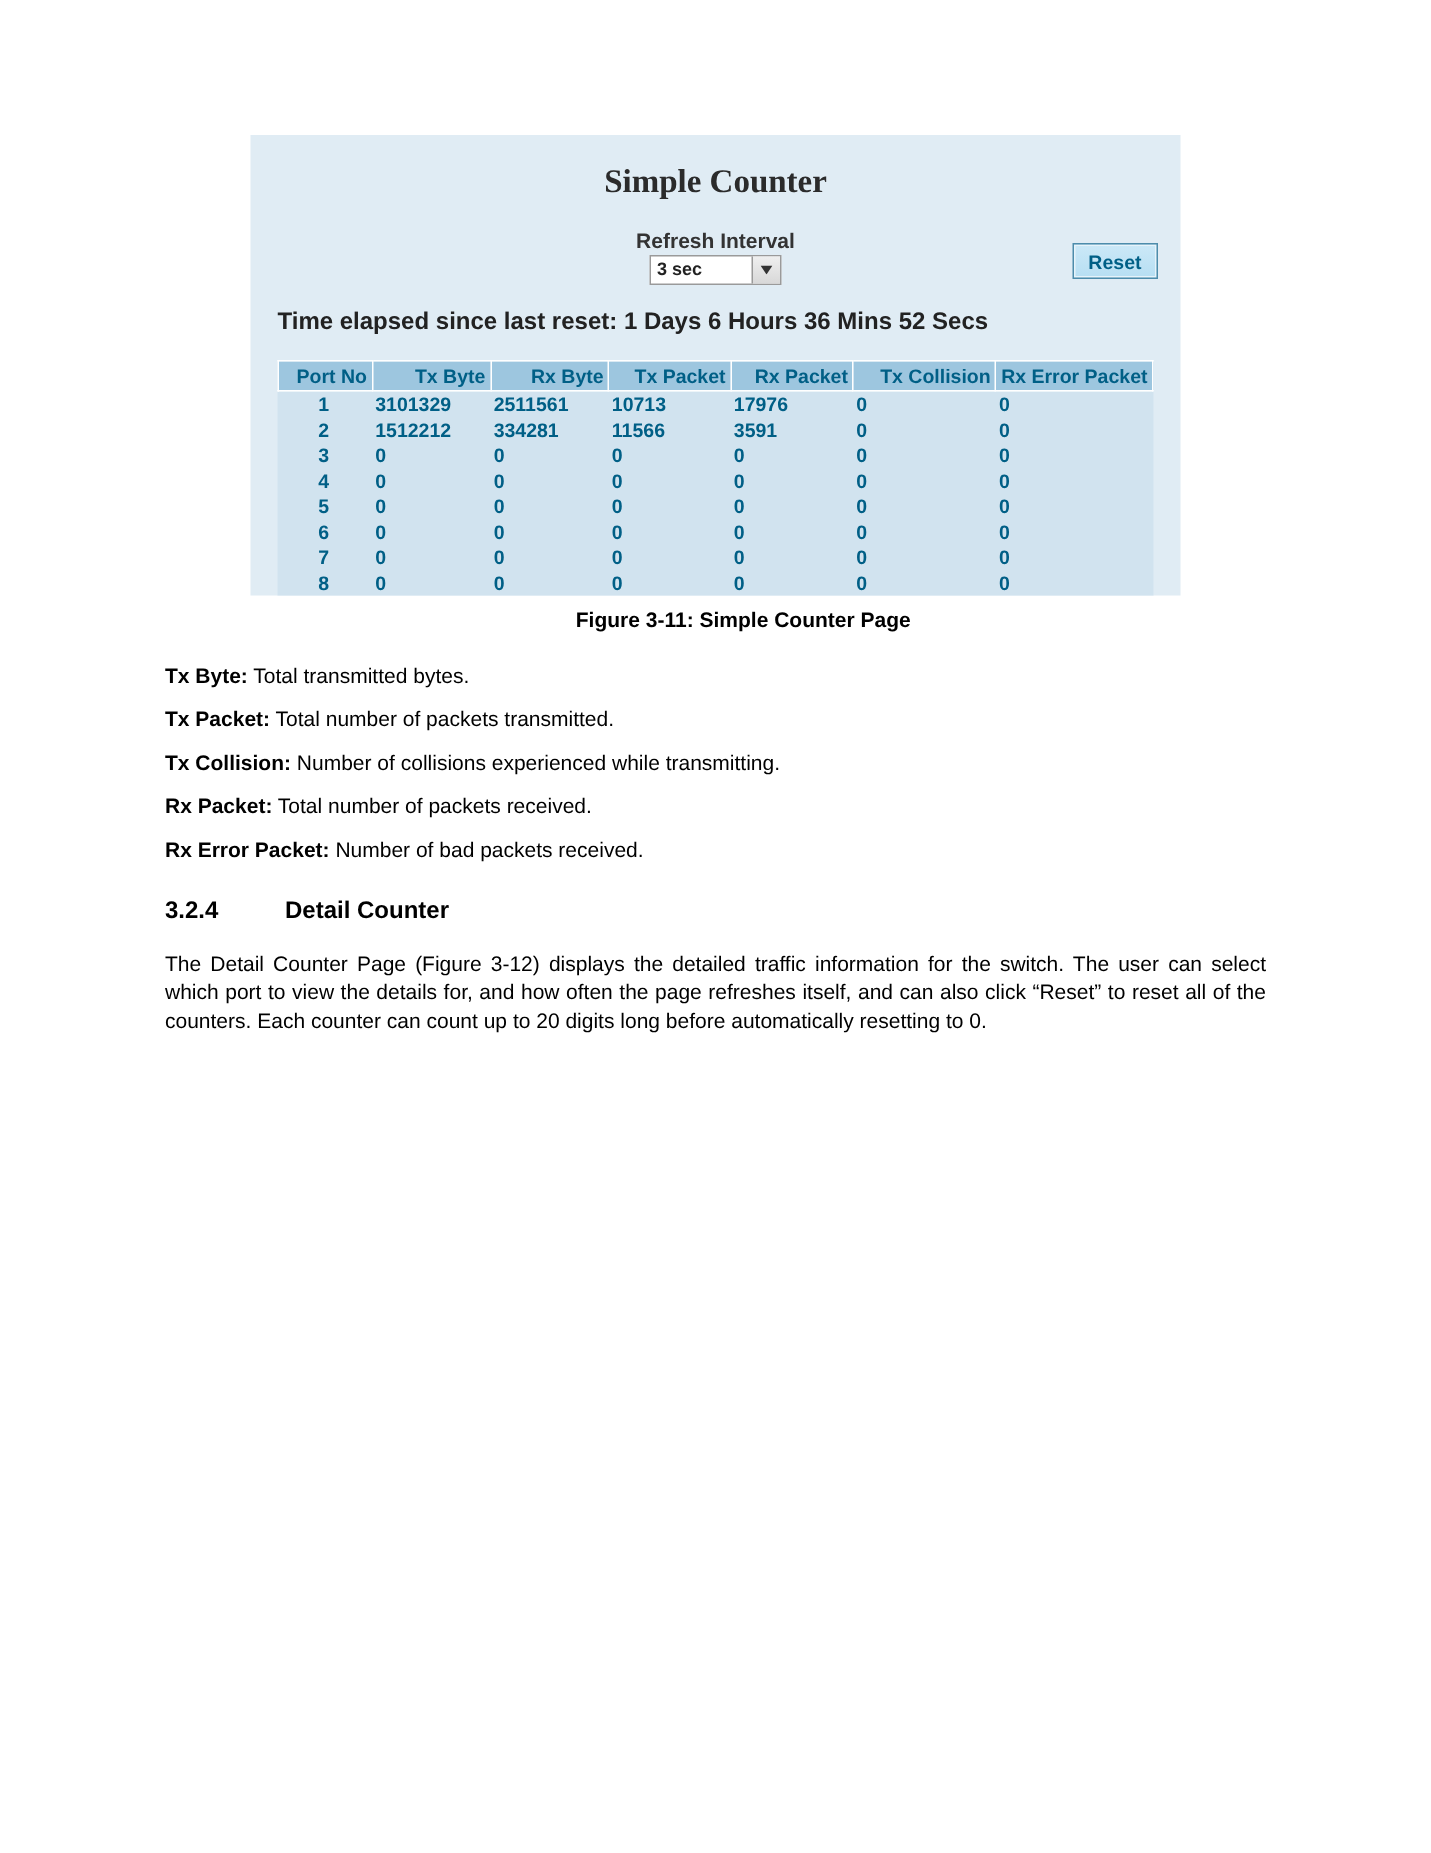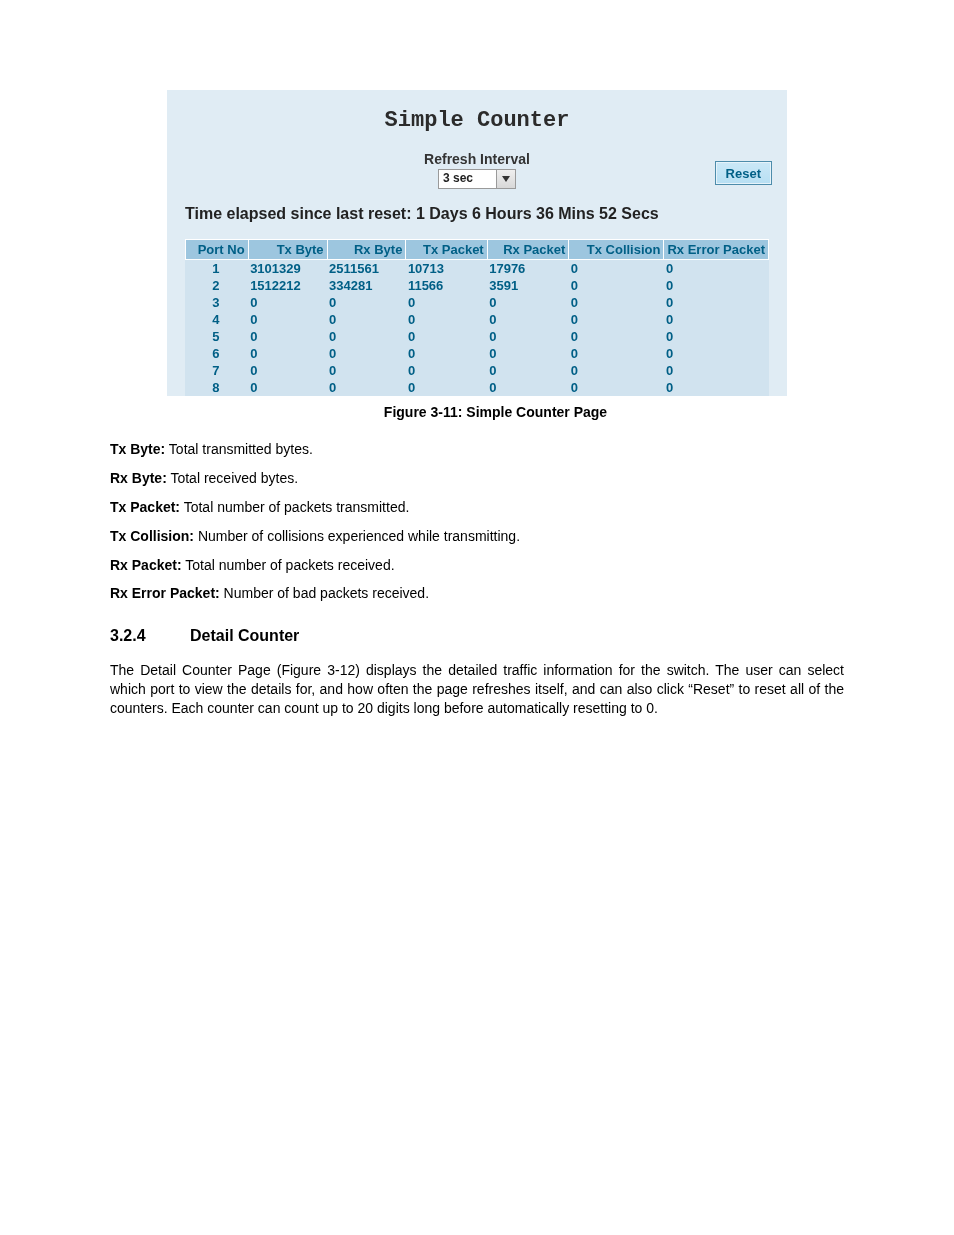--- a/index.html
+++ b/index.html
@@ -22,40 +22,40 @@
   .screenshot {
     margin: 90px auto 0 auto;
     width: 620px;
     background: #e0ecf4;
     box-shadow: inset 0 0 0 0 #d0dbe4;
     padding: 18px 18px 0 18px;
     box-sizing: border-box;
   }
   .screenshot h1 {
     text-align: center;
-    font-family: Liberation Mono, monospace;
+    font-family: Liberation Serif, serif;
     font-weight: 700;
     font-size: 22px;
     color: #2b2b2b;
     margin: 0 0 18px 0;
   }
   .refresh-area {
     position: relative;
     height: 48px;
   }
   .refresh-label {
     text-align: center;
     font-family: Verdana, Geneva, sans-serif;
     font-weight: 700;
     font-size: 14px;
     color: #333;
   }
   .refresh-select {
     margin: 2px auto 0 auto;
-    width: 78px;
+    width: 88px;
     height: 20px;
     display: flex;
     border: 1px solid #9a9a9a;
     background: #ffffff;
     font-family: Verdana, Geneva, sans-serif;
     font-weight: 700;
     font-size: 12px;
     color: #222;
     box-sizing: border-box;
   }
@@ -267,21 +267,20 @@
         </tbody>
     </table>
   </div>
 
   <div class="caption">Figure 3-11: Simple Counter Page</div>
 
   <div class="doc-body">
     <div>
 
     <p class="def-line"><b>Tx Byte:</b><span> Total transmitted bytes.</span></p>
-        <p class="def-line"><b>Rx Byte:</b><span> Total received bytes.</span></p>
         <p class="def-line"><b>Tx Packet:</b><span> Total number of packets transmitted.</span></p>
         <p class="def-line"><b>Tx Collision:</b><span> Number of collisions experienced while transmitting.</span></p>
         <p class="def-line"><b>Rx Packet:</b><span> Total number of packets received.</span></p>
         <p class="def-line"><b>Rx Error Packet:</b><span> Number of bad packets received.</span></p>
       </div>
 
     <div class="sec-heading">
       <span class="num">3.2.4</span><span>Detail Counter</span>
     </div>
 

